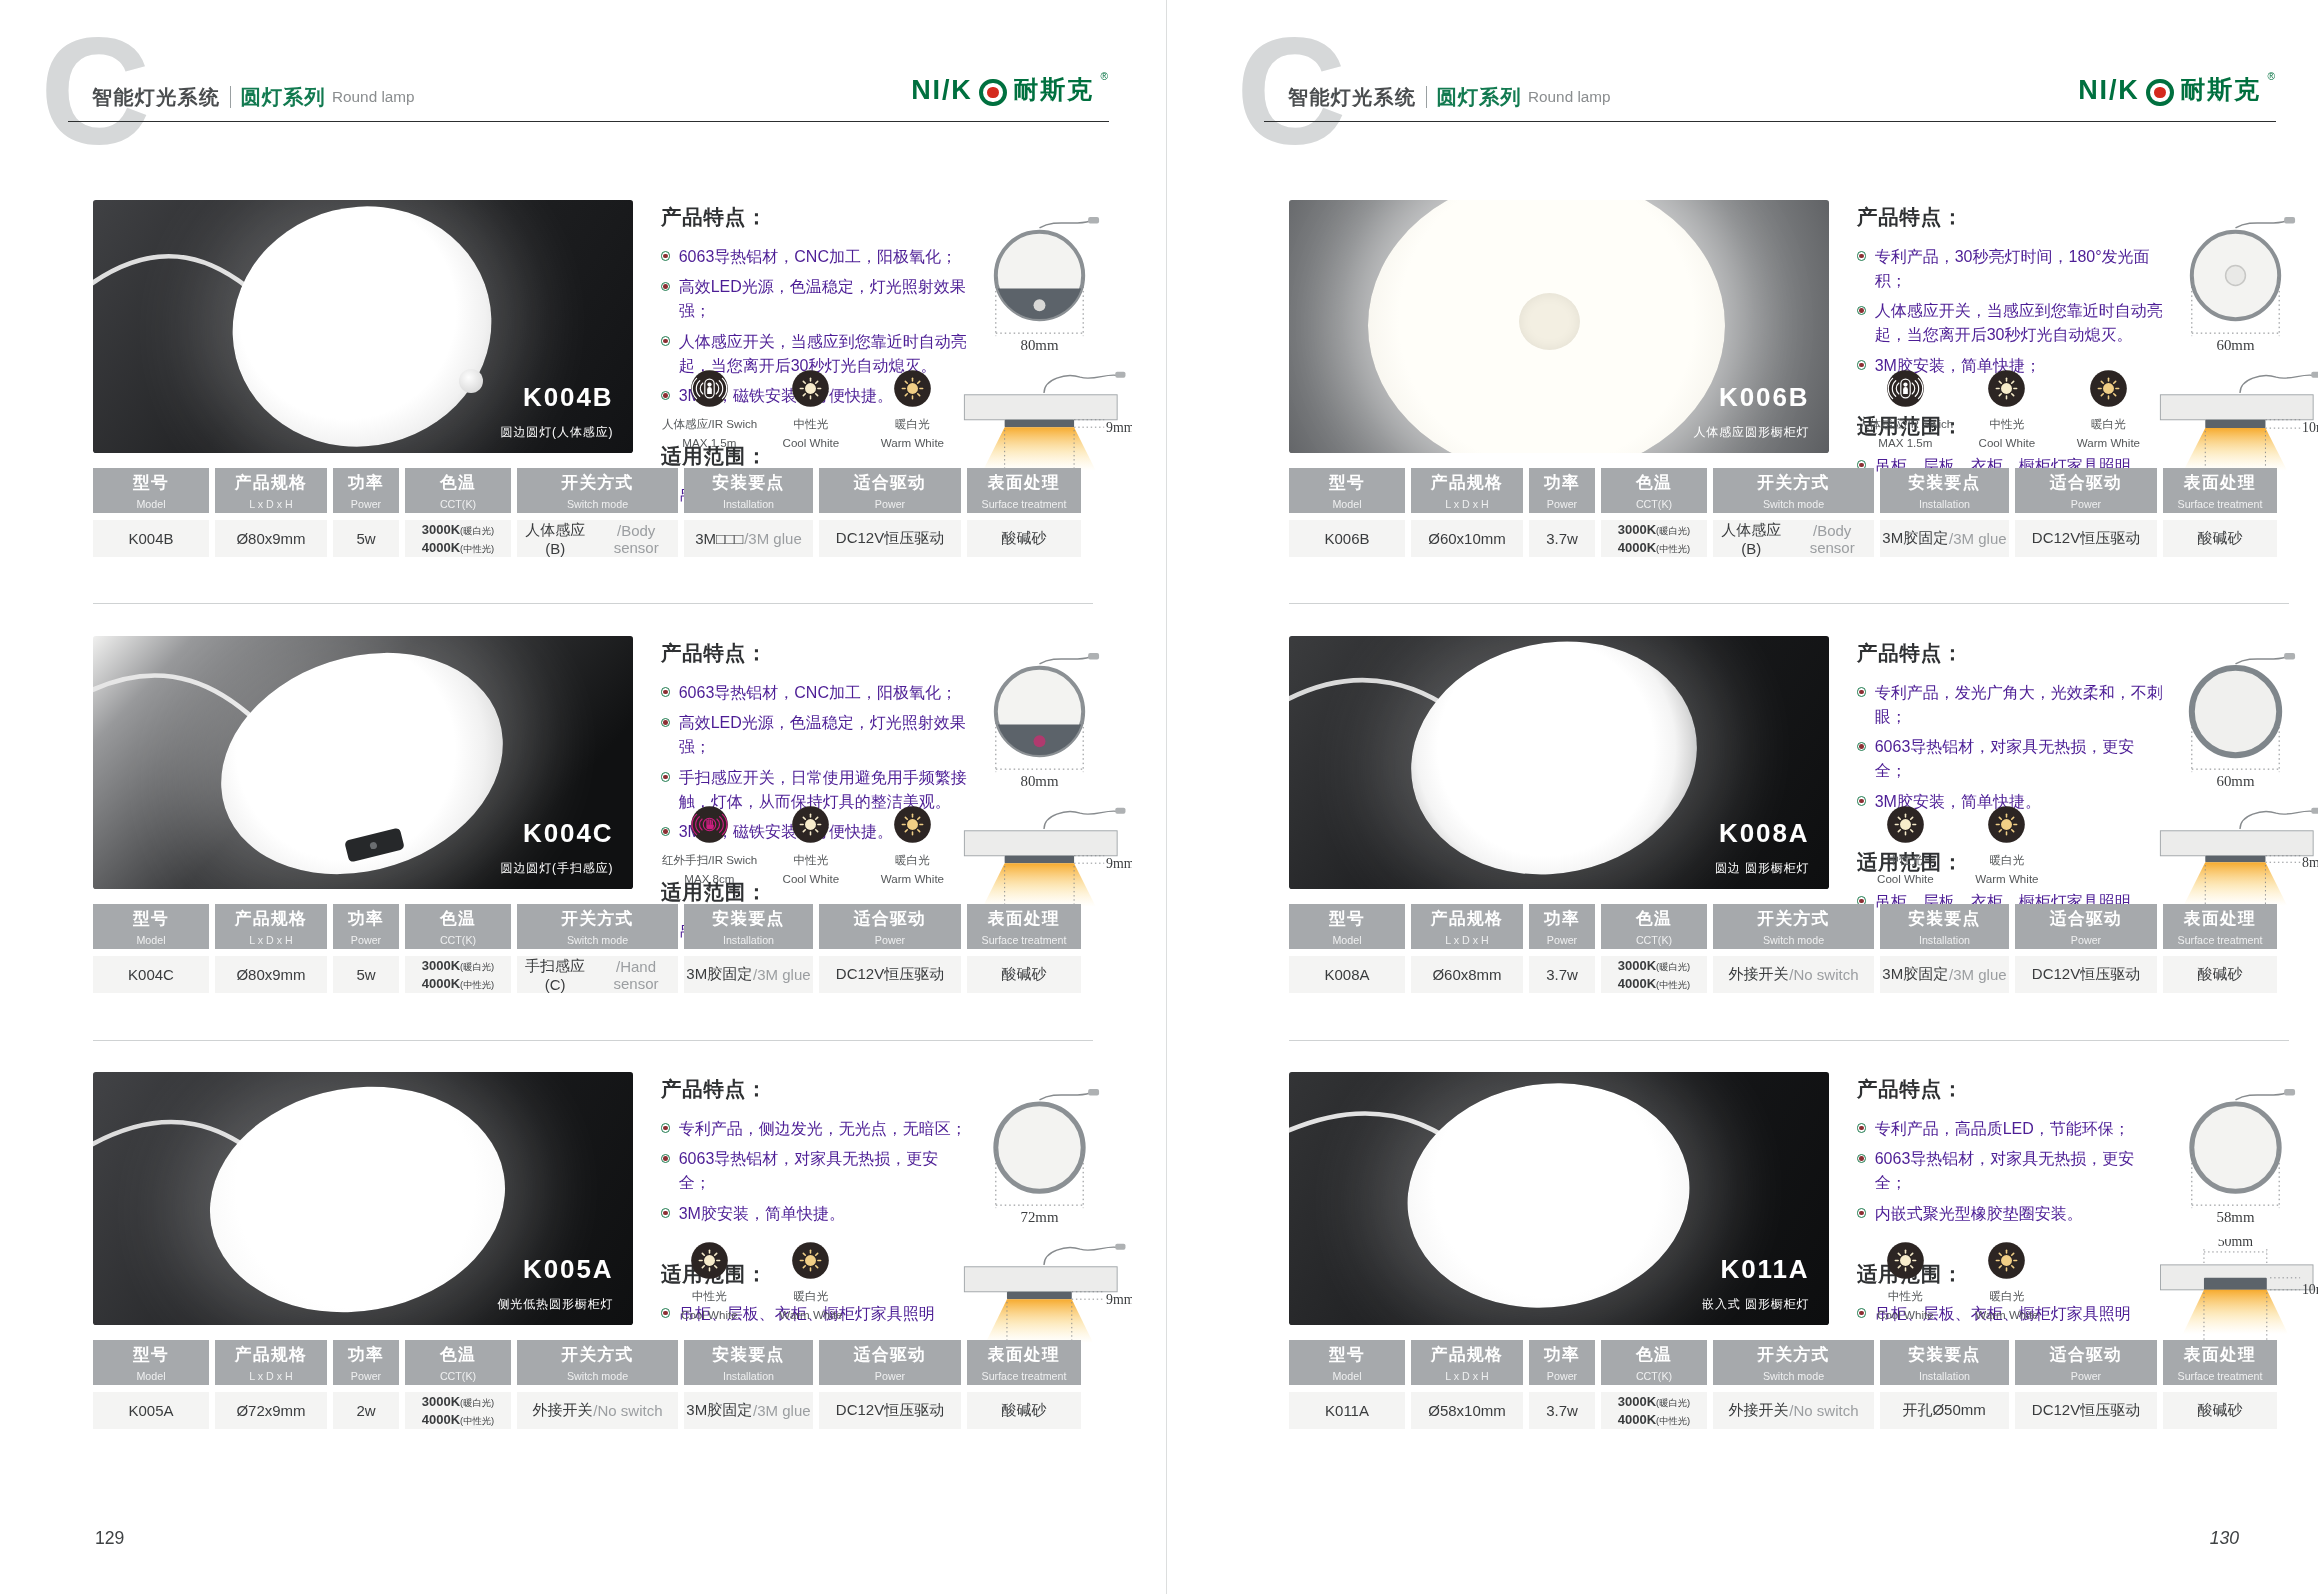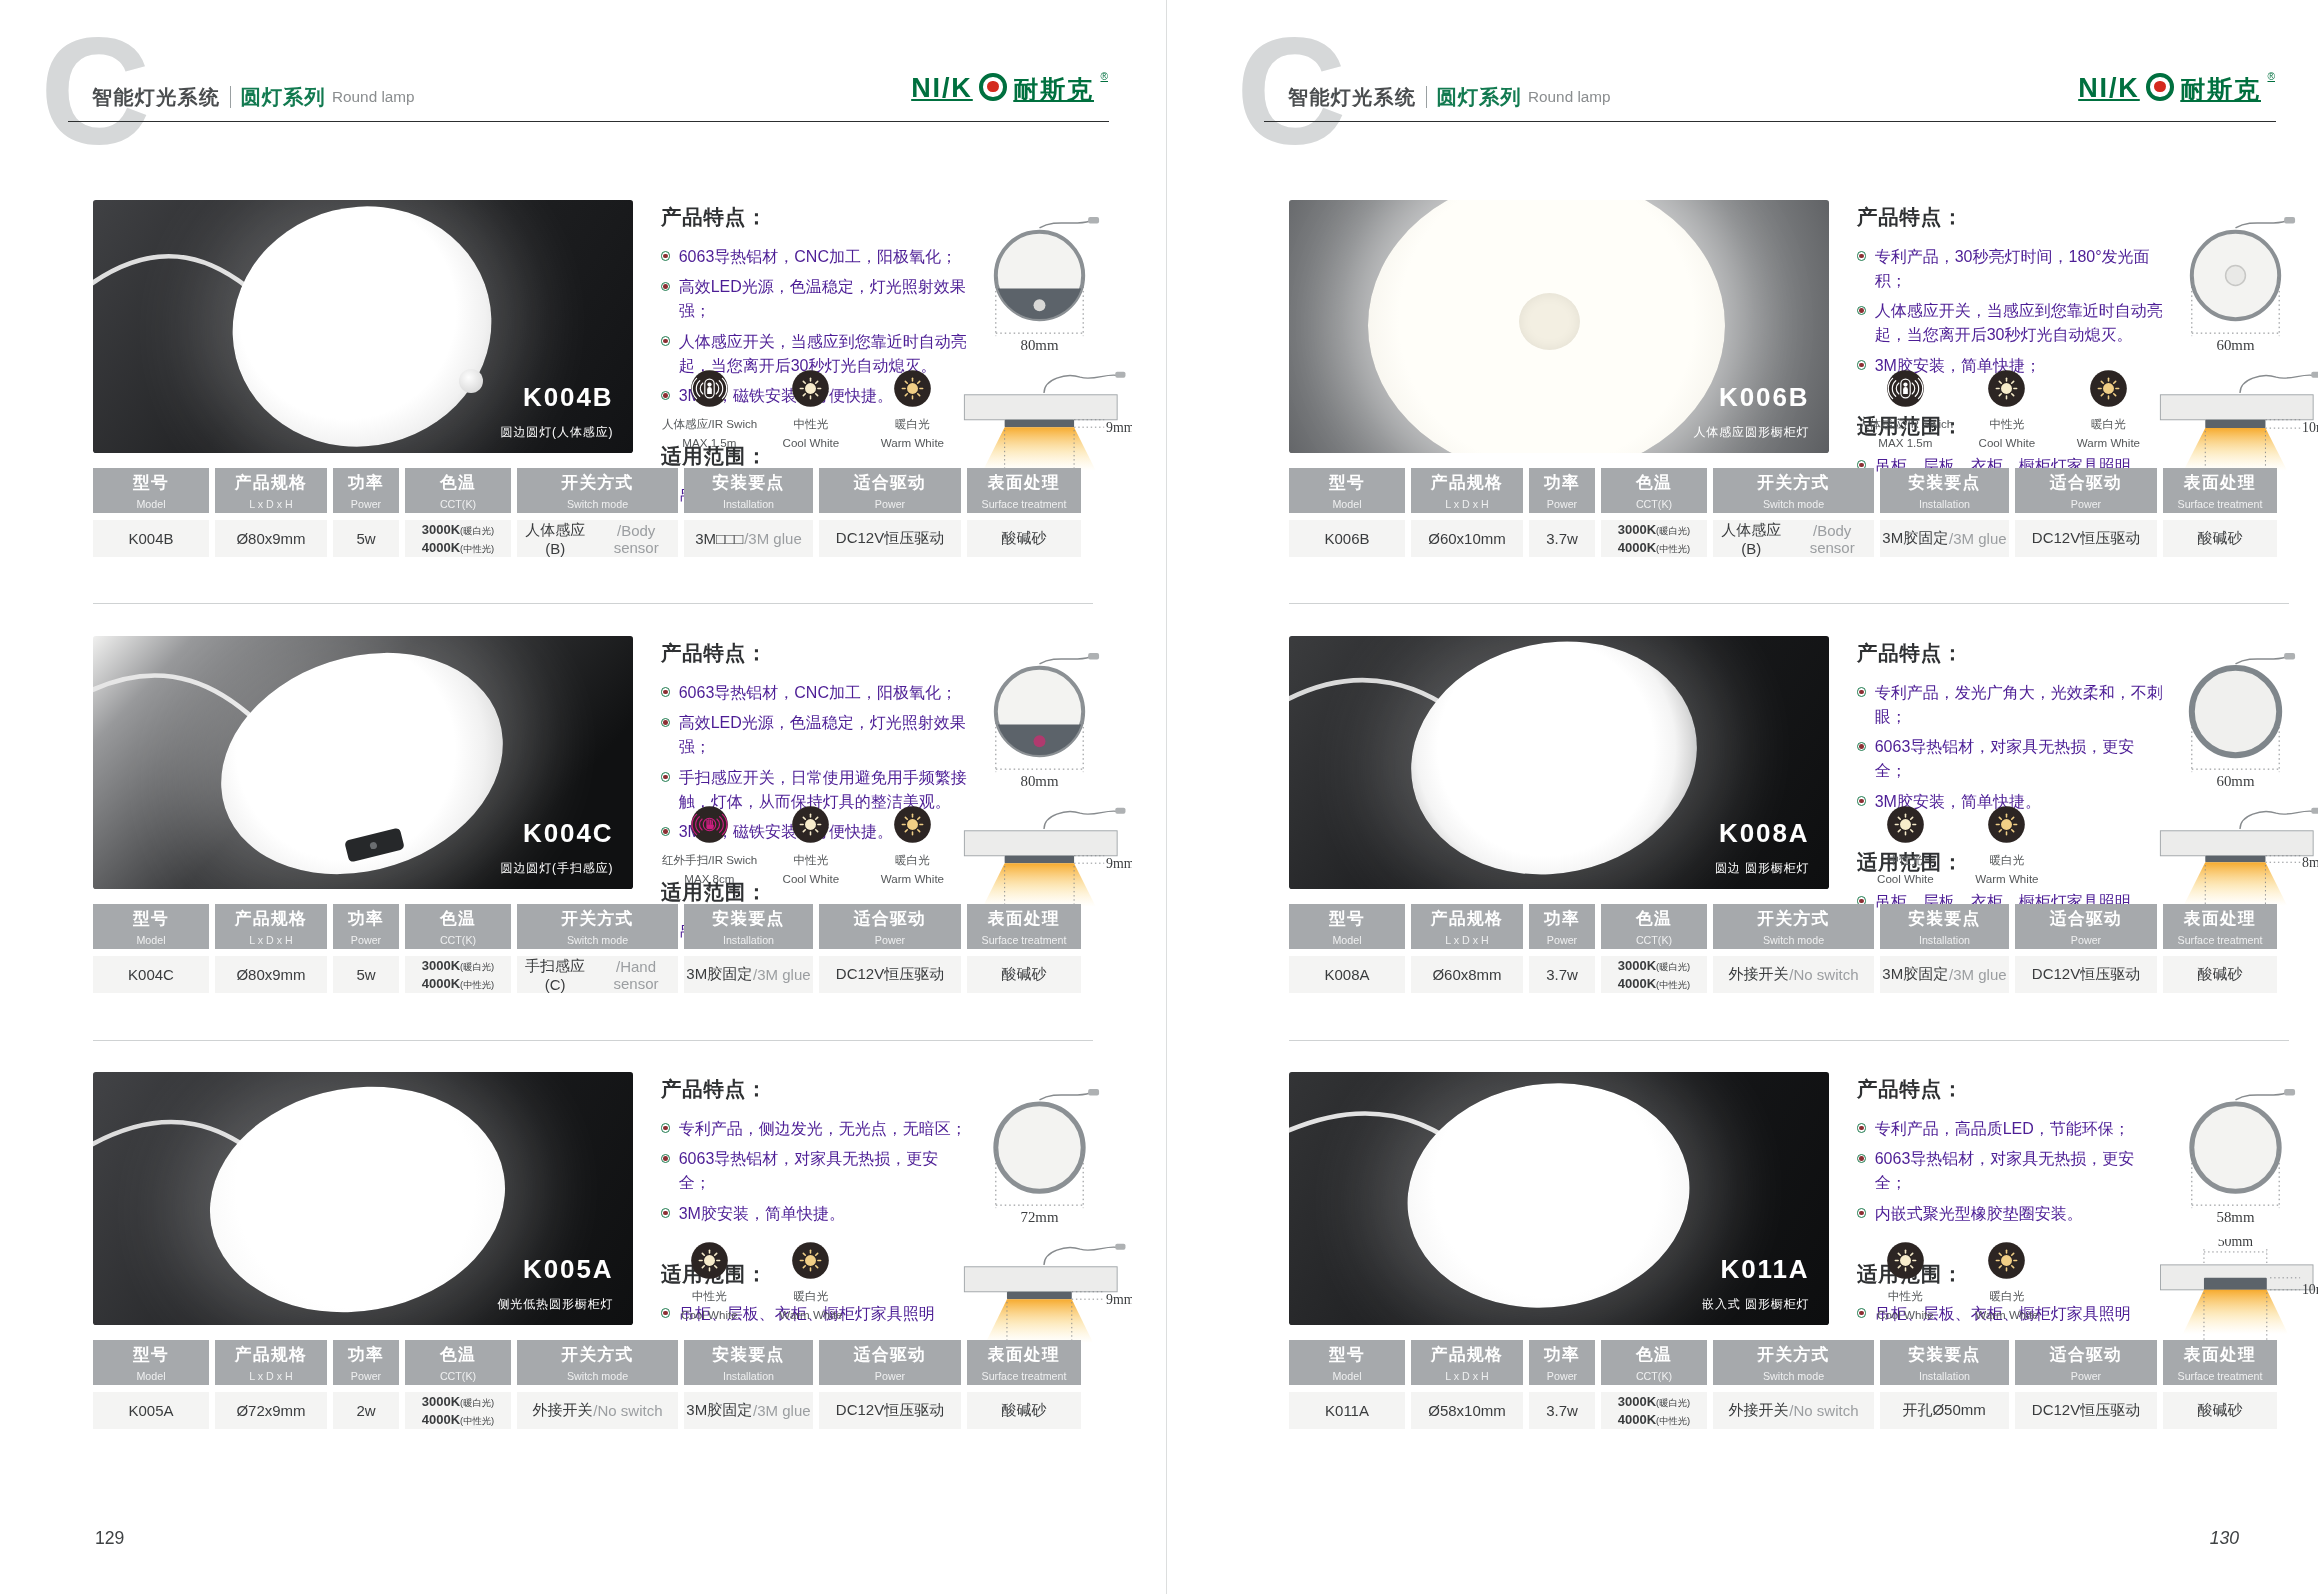--- a/index.html
+++ b/index.html
@@ -15,21 +15,21 @@
   .page.r{left:1167px;--ml:122px;}
 
   
   .hdr{position:absolute;top:28px;left:calc(var(--ml) - 53px);right:59px;height:97px;}
   .hdr .c{position:absolute;left:0;top:-14px;font-size:153px;line-height:1;font-weight:bold;color:#d6d8d9;}
   .titles{position:absolute;left:52px;top:55px;display:flex;align-items:center;gap:9.3px;white-space:nowrap;}
   .t-cn{font-size:20px;font-weight:bold;color:#4a4d4f;letter-spacing:1.4px;}
   .t-sep{width:1.4px;height:21.3px;background:#9aa0a2;}
   .t-series{font-size:20.4px;font-weight:bold;color:#127a50;letter-spacing:0.9px;}
   .t-en{font-size:15.3px;color:#8a8d8f;margin-left:-2.8px;}
-  .logo{position:absolute;right:0;top:45px;display:flex;align-items:flex-start;gap:6.5px;color:#00703f;text-decoration:underline;}
+  .logo{position:absolute;right:0;top:45px;display:flex;align-items:flex-end;gap:6.5px;color:#00703f;}
   .logo-en{font-size:27px;font-weight:800;letter-spacing:1.9px;}
   .logo .o{display:inline-block;width:19.5px;height:19.5px;border:4.2px solid #00703f;border-radius:50%;position:relative;vertical-align:-1.9px;}
   .logo .odot{position:absolute;inset:4.2px;background:#d42a1e;border-radius:50%;}
   .logo-cn{font-size:25px;font-weight:800;letter-spacing:1.9px;}
   .logo-reg{font-size:10.2px;align-self:flex-start;margin-top:-1.9px;}
   .hdr-line{position:absolute;left:calc(var(--ml) - 25.5px);right:58px;top:121px;height:1.4px;background:#2c2e2f;}
 
   
   .prod{position:absolute;left:0;width:1167px;height:436px;}
   .photo{position:absolute;left:var(--ml);top:0;width:540px;height:253px;border-radius:2.8px;overflow:hidden;

